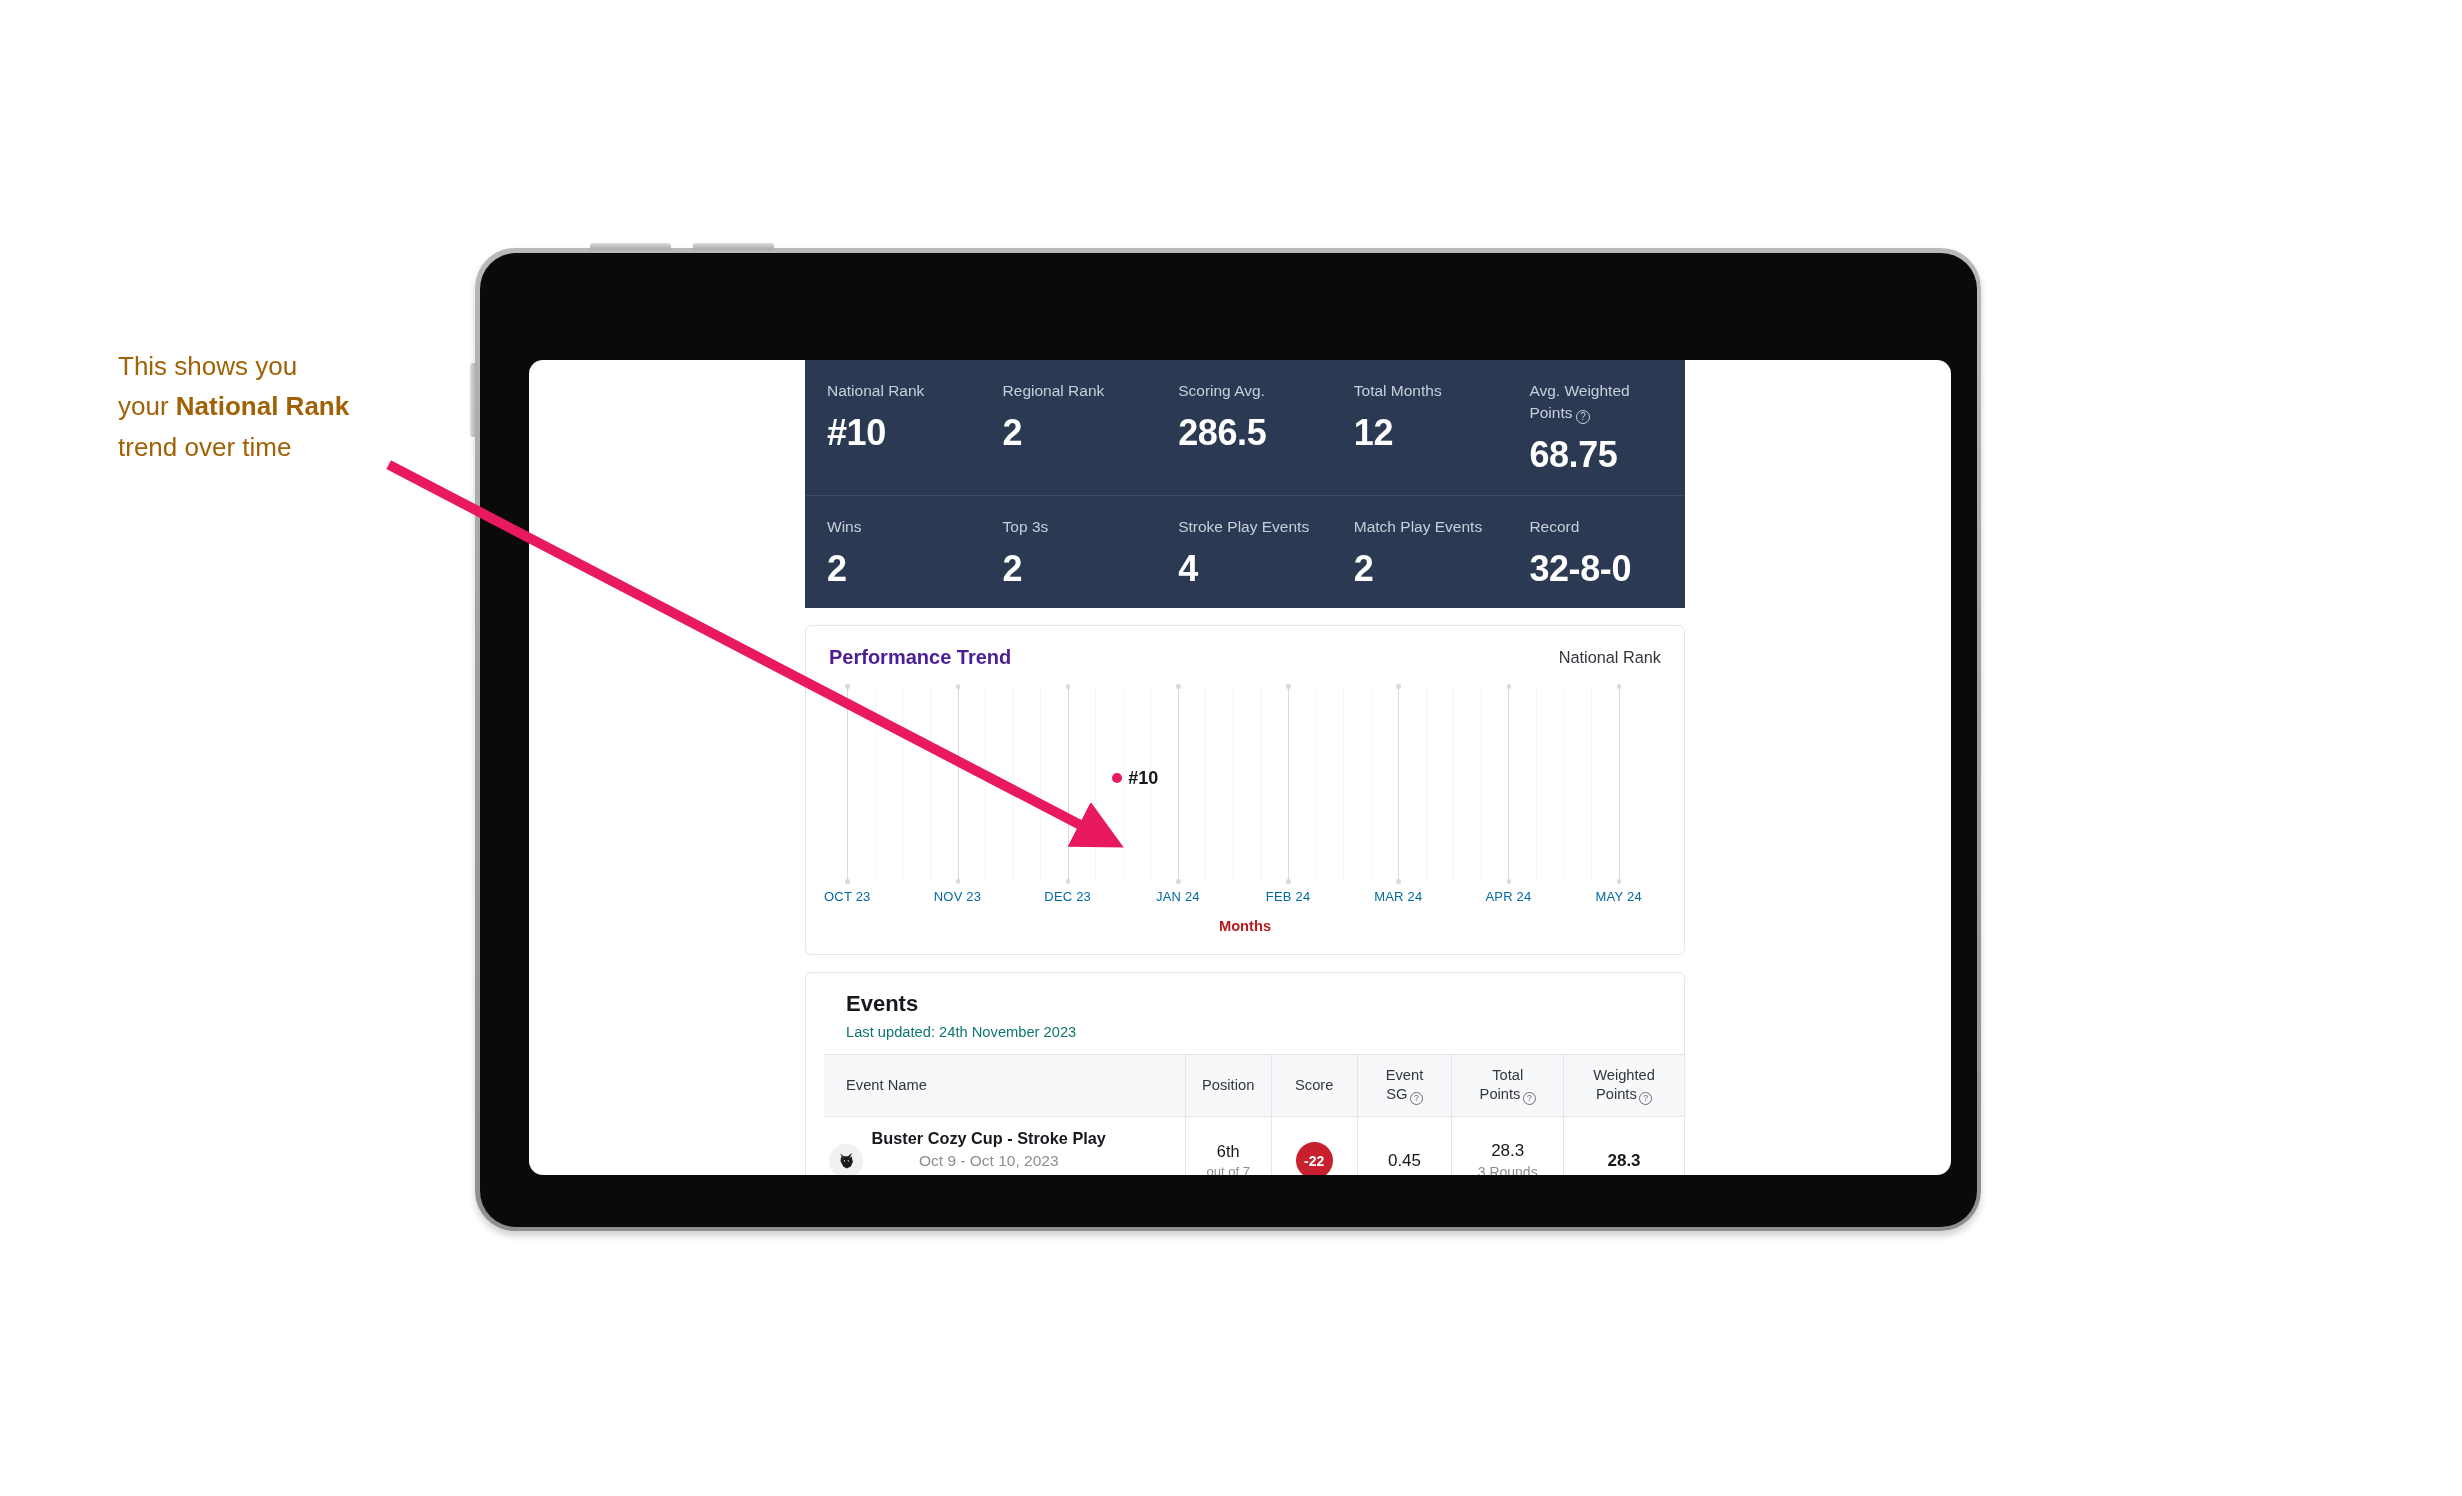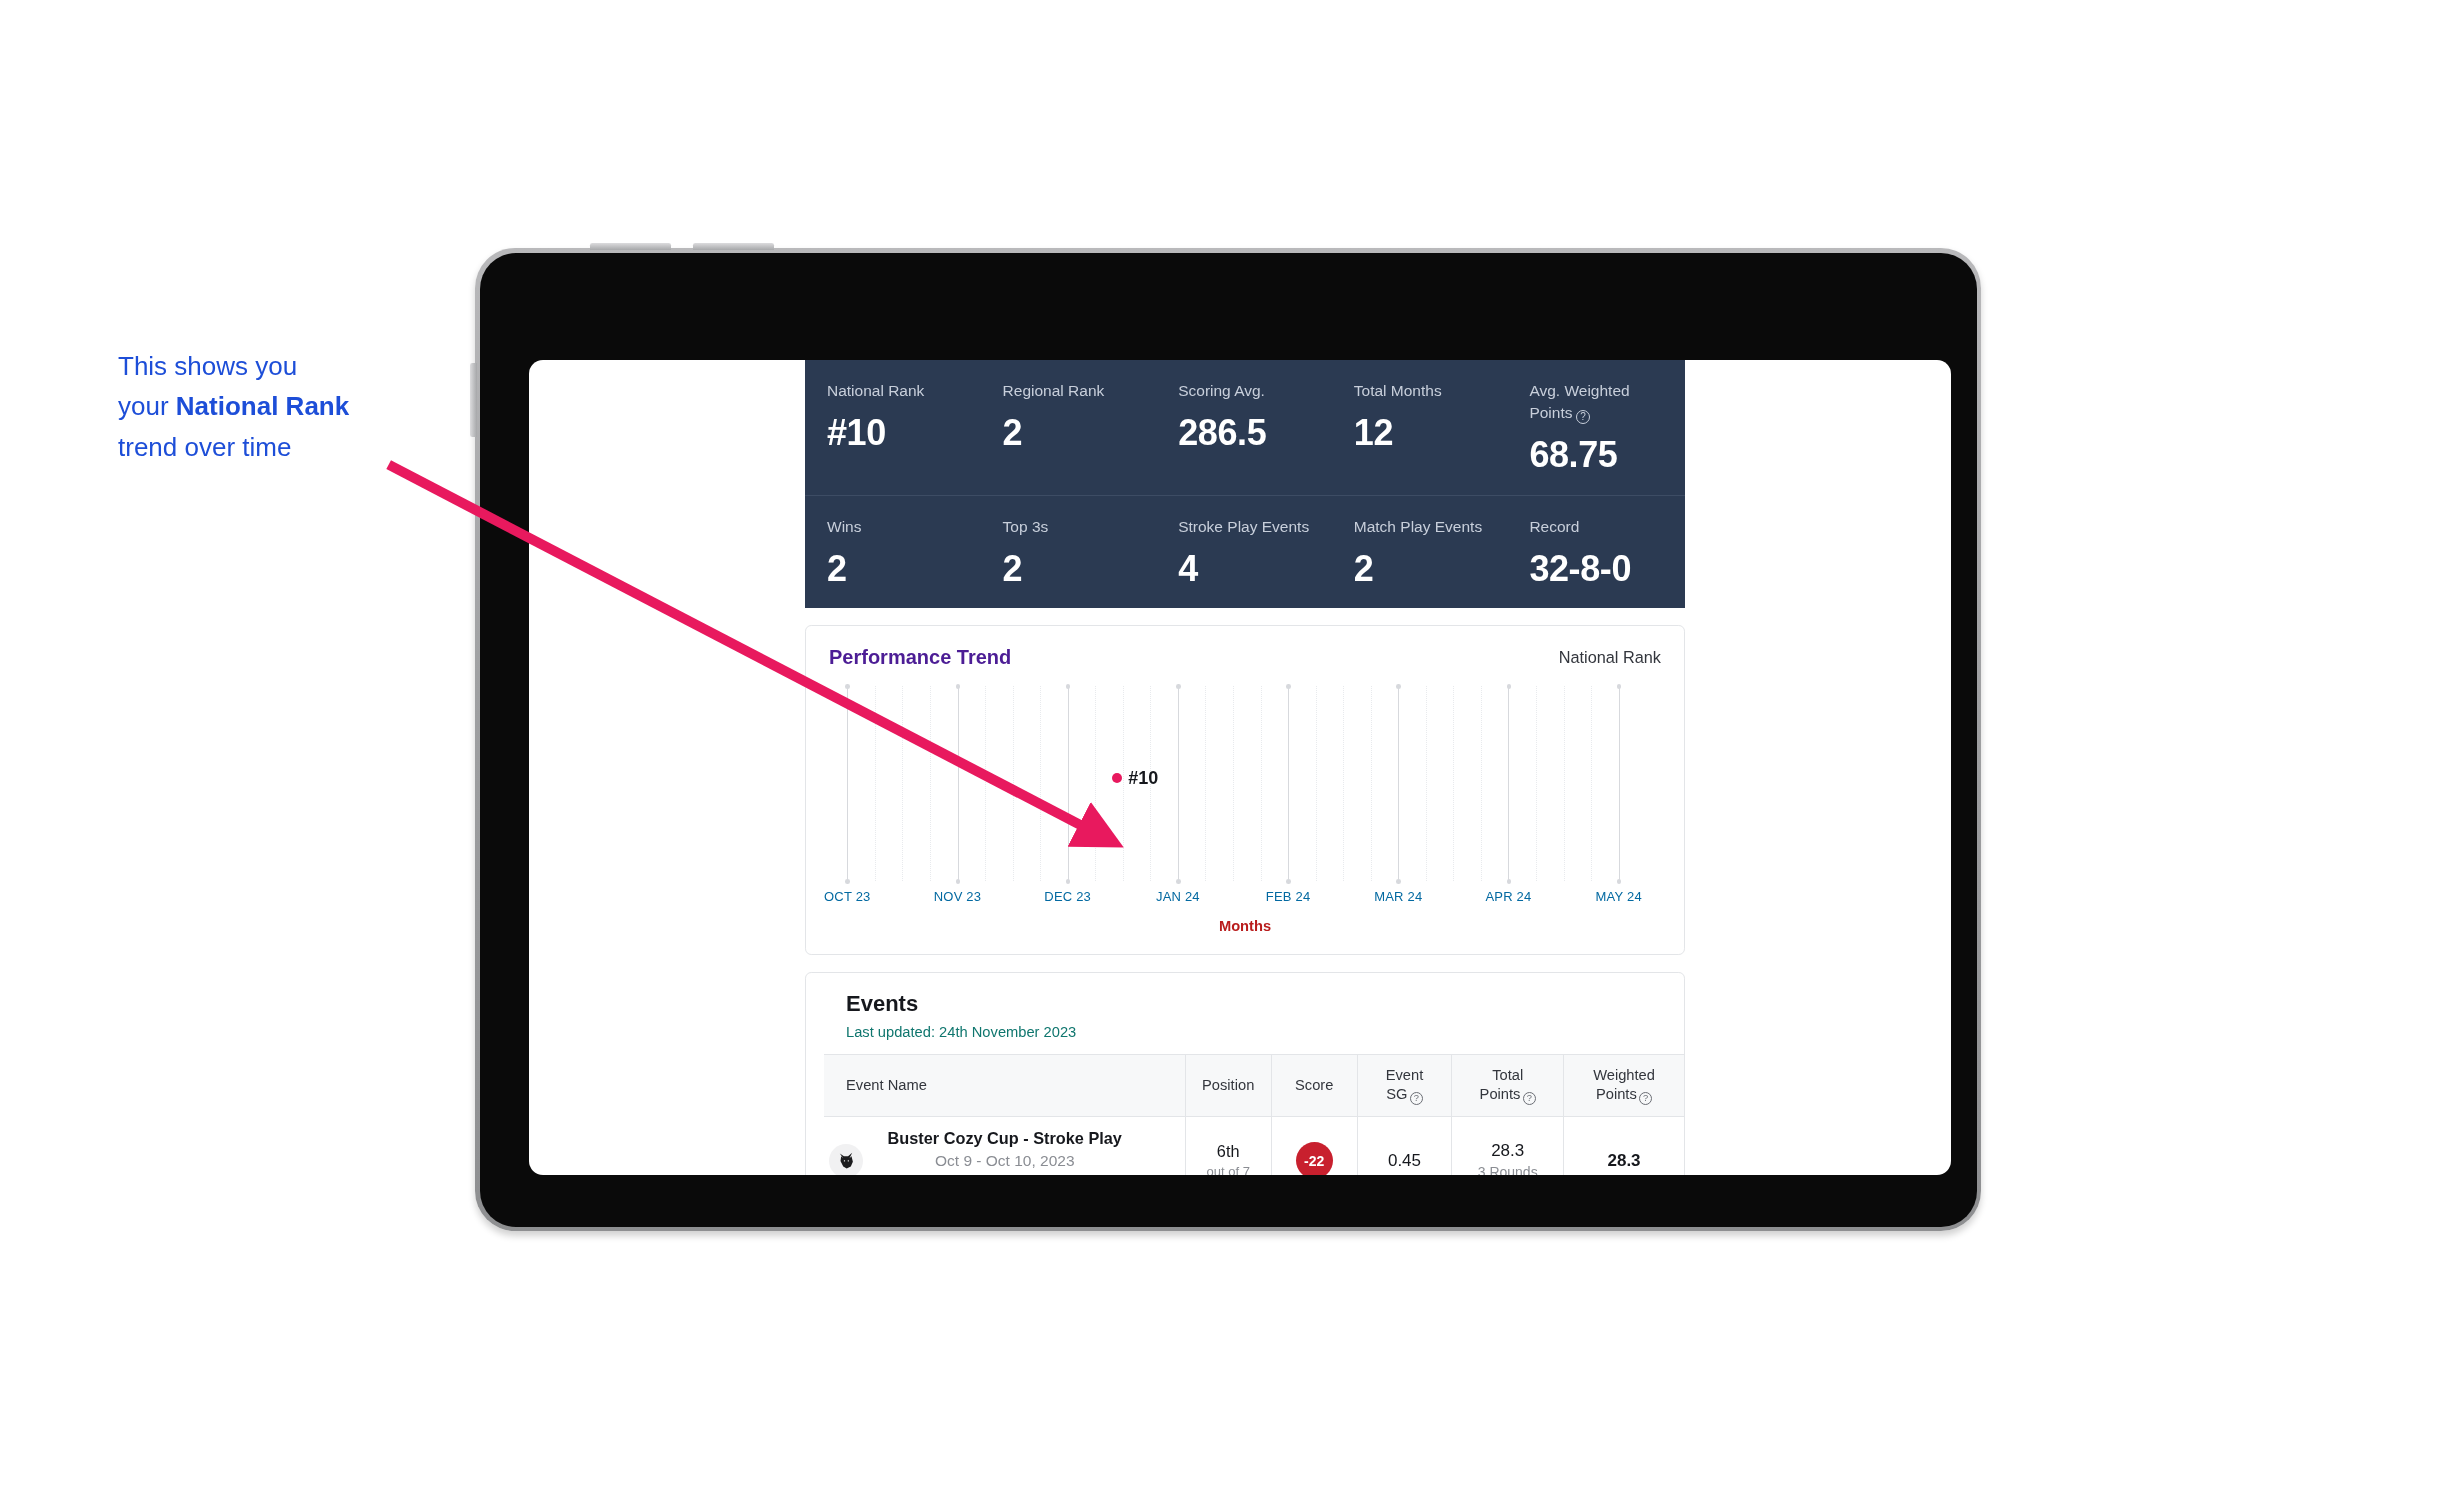--- a/index.html
+++ b/index.html
@@ -15,21 +15,21 @@
   #stage { position: relative; width: 2462px; height: 1496px; }
 
   
   .annot {
     position: absolute;
     left: 118px;
     top: 346px;
     width: 333px;
     font-size: 26px;
     line-height: 1.55;
-    color: #1d4ed8;
+    color: #a16207;
     font-family: "Liberation Sans", sans-serif;
   }
   .annot b { font-weight: 700; }
 
   .arrow-layer {
     position: absolute;
     left: 0; top: 0;
     width: 2462px; height: 1496px;
     pointer-events: none;
   }
@@ -273,21 +273,21 @@
     border-right: 0.8px solid #e3e5e8;
     padding: 12.4px 4.6px;
     vertical-align: middle;
     text-align: center;
   }
   table.ev tbody td:last-child { border-right: none; }
   td.name-cell {
     text-align: left;
     padding-left: 18.6px;
   }
-  .ev-flex { display: flex; align-items: center; gap: 25px; }
+  .ev-flex { display: flex; align-items: center; gap: 9px; }
   .ev-logo {
     width: 34px; height: 34px;
     border-radius: 50%;
     background: #f1f1f2;
     flex: 0 0 34px;
     display: flex;
     align-items: center;
     justify-content: center;
   }
   .ev-name { font-size: 16.3px; font-weight: 700; color: #16181d; }

